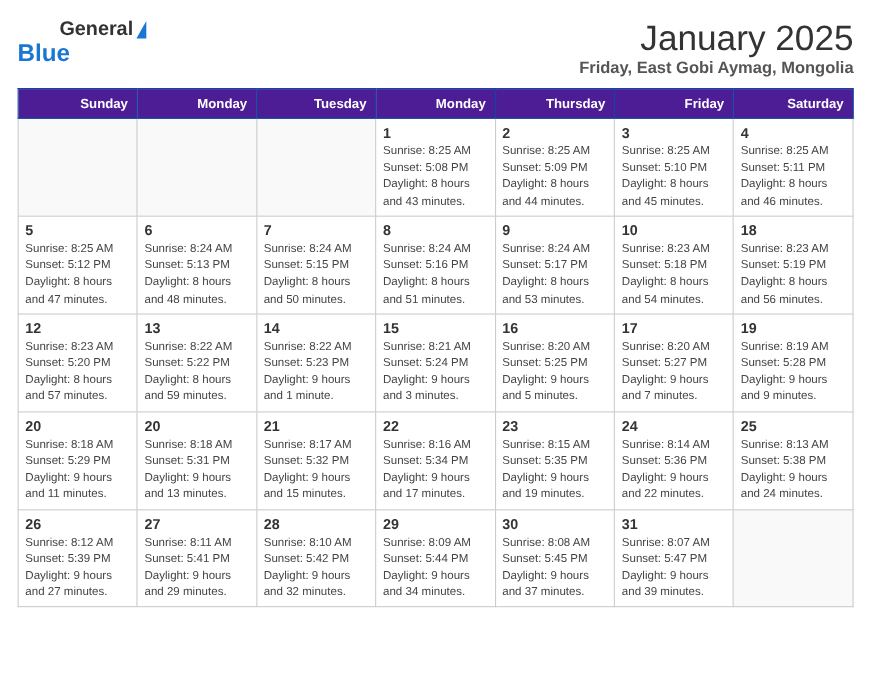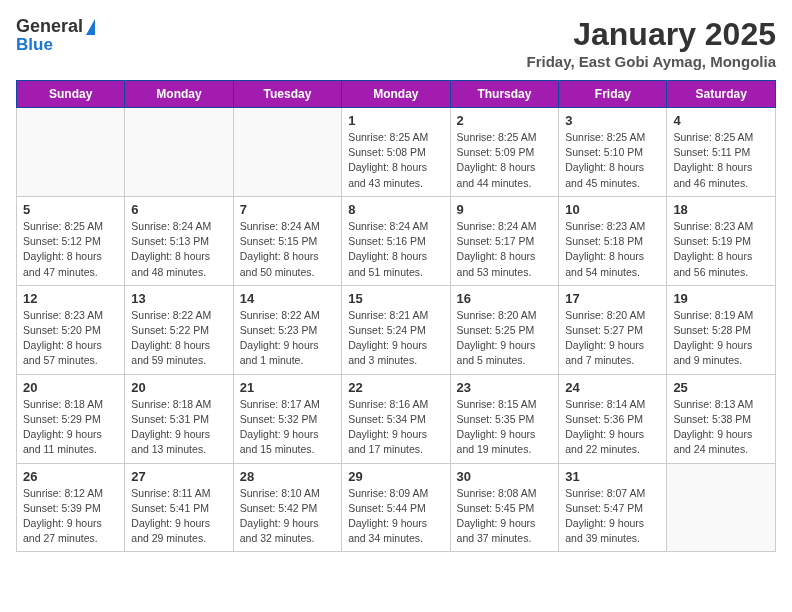--- a/index.html
+++ b/index.html
@@ -19,37 +19,37 @@
     .logo {
       display: flex;
       flex-direction: column;
       align-items: flex-start;
     }
     .title-block {
       text-align: right;
     }
     .month-title {
       font-size: 32px;
-      font-weight: bold;
+      font-weight: normal;
       color: #333;
     }
     .subtitle {
       font-size: 15px;
       color: #555;
       font-weight: bold;
     }
     .calendar {
       width: 100%;
       border-collapse: collapse;
       font-size: 11px;
     }
     .calendar thead tr th {
-      background-color: #a21caf;
+      background-color: #4c1d95;
       color: #fff;
-      text-align: center;
+      text-align: right;
       padding: 6px 8px;
       font-size: 12px;
       font-weight: bold;
       border: 1px solid #0d47a1;
     }
     .calendar tbody tr td {
       border: 1px solid #ccc;
       vertical-align: top;
       padding: 5px 6px;
       width: 110px;
@@ -73,25 +73,25 @@
     }
     .alt-row td {
       background-color: #f0f4fa;
     }
   </style>
 </head>
 <body>
 
 <div class="header">
   <div class="logo">
-    <div style="display:flex; align-items:center;">
+    <div style="display:flex; align-items:center;margin-left:38px;">
       <span style="font-size:18px; font-weight:bold; color:#333;">General</span>
       <span style="display:inline-block; width:0; height:0; border-left:9px solid transparent; border-bottom:16px solid #1976d2; margin-left:3px;"></span>
     </div>
-    <span style="font-size:17px; font-weight:bold; color:#1976d2; margin-top:-2px;">Blue</span>
+    <span style="font-size:22px; font-weight:bold; color:#1976d2; margin-top:-2px;">Blue</span>
   </div>
   <div class="title-block">
     <div class="month-title">January 2025</div>
     <div class="subtitle">Friday, East Gobi Aymag, Mongolia</div>
   </div>
 </div>
 
 <table class="calendar">
   <thead>
     <tr>

